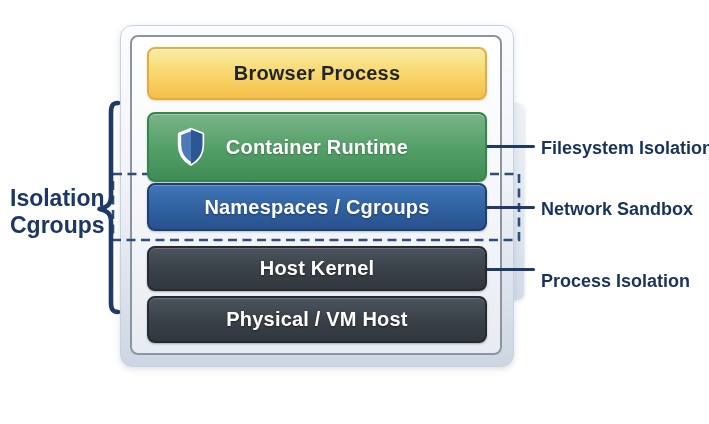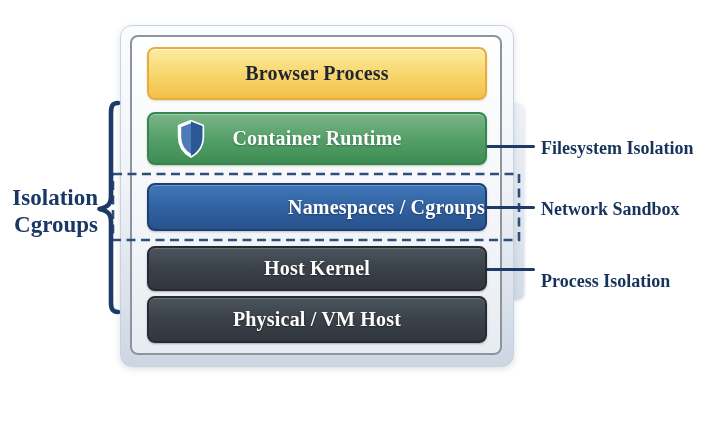--- a/index.html
+++ b/index.html
@@ -1,20 +1,20 @@
 <!DOCTYPE html>
 <html><head>
 <meta charset="utf-8">
 <style>
   html,body{margin:0;padding:0;background:#ffffff;}
   .stage{
     position:relative;
     width:709px;height:424px;
     background:#ffffff;
-    font-family:Liberation Serif, serif;
+    font-family:Liberation Sans, sans-serif;
     overflow:hidden;
   }
   
   .outer-card{
     position:absolute;left:120px;top:25px;width:392px;height:340px;
     border-radius:12px;
     background:linear-gradient(180deg,#fbfcfe 0%,#f0f3f8 45%,#dde4ed 75%,#ccd6e2 100%);
     border:1px solid #c9d1dc;
     box-shadow:0 2px 6px rgba(140,152,170,0.30);
   }
@@ -41,33 +41,32 @@
     font-weight:bold;font-size:20px;letter-spacing:0.2px;
   }
   .layer-yellow{
     top:47px;height:53px;
     background:linear-gradient(180deg,#fbeca2 0%,#f8d76e 50%,#f3c04a 100%);
     border:2px solid #e7ac3f;
     color:#1e2530;
     box-shadow:inset 0 1px 0 rgba(255,255,255,0.65), 0 1px 2px rgba(150,120,50,0.25);
   }
   .layer-green{
-    top:112px;height:53px;
+    top:112px;height:70px;
     background:linear-gradient(180deg,#7ab488 0%,#55a069 50%,#3f8c55 100%);
     border:2px solid #35854c;
     color:#ffffff;text-shadow:0 1px 2px rgba(0,0,0,0.30);
     box-shadow:inset 0 1px 0 rgba(255,255,255,0.30), 0 1px 2px rgba(50,90,60,0.30);
   }
   .layer-blue{
     top:183px;height:48px;
     background:linear-gradient(180deg,#4077b8 0%,#30609f 55%,#28528e 100%);
     border:2px solid #1e4070;
     color:#ffffff;text-shadow:0 1px 2px rgba(0,0,0,0.35);
     box-shadow:inset 0 1px 0 rgba(255,255,255,0.25), 0 1px 2px rgba(30,60,100,0.30);
-    justify-content:flex-end;
   }
   .layer-dark{
     background:linear-gradient(180deg,#4b545d 0%,#3a4149 50%,#31373e 100%);
     border:2px solid #262b31;
     color:#ffffff;text-shadow:0 1px 2px rgba(0,0,0,0.45);
     box-shadow:inset 0 1px 0 rgba(255,255,255,0.18), 0 1px 2px rgba(40,45,55,0.35);
   }
   .layer-kernel{top:246px;height:45px;}
   .layer-host{top:296px;height:47px;}
   .shield-wrap{

